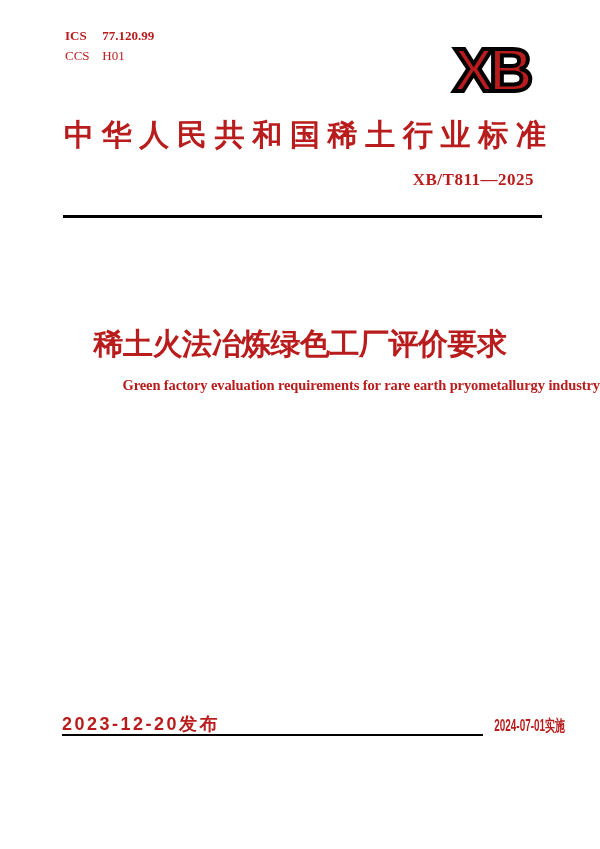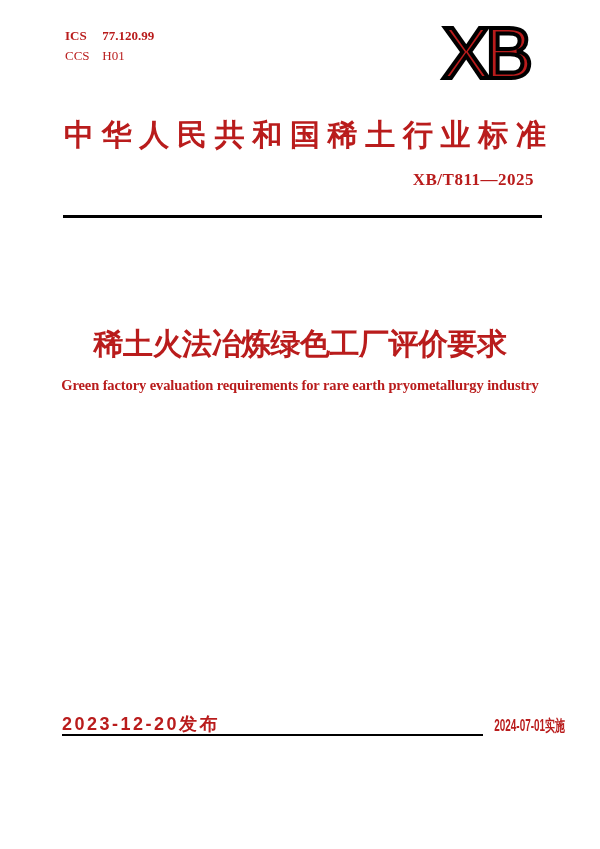--- a/index.html
+++ b/index.html
@@ -12,23 +12,23 @@
     font-family:"Liberation Sans",sans-serif;
     color:#b91c1c;
   }
   
   .codes{position:absolute;left:65px;top:26px;font-family:"Liberation Serif",serif;font-size:13px;line-height:20px;}
   .codes .row{white-space:nowrap;}
   .codes .lbl{display:inline-block;width:34px;}
   .codes .row.ics{font-weight:bold;}
   
   .xb-logo{
-    position:absolute;top:17px;right:72px;
+    position:absolute;top:40px;right:72px;
     font-family:"Liberation Sans",sans-serif;
-    font-weight:normal;font-size:72px;line-height:1;
+    font-weight:bold;font-size:61px;line-height:1;
     letter-spacing:-5px;
     -webkit-text-stroke:4px #000;
     text-stroke:4px #000;
   }
   
   .header-title{
     position:absolute;left:64px;top:117px;width:482px;
     display:flex;justify-content:space-between;
     font-weight:bold;font-size:30px;line-height:36px;
     white-space:nowrap;
@@ -42,21 +42,21 @@
   
   .rule{position:absolute;left:63px;top:215px;width:479px;height:2.5px;background:#000;}
   
   .doc-title-zh{
     position:absolute;left:0;top:324px;width:600px;
     text-align:center;font-weight:bold;font-size:30px;letter-spacing:-0.5px;
     white-space:nowrap;
   }
   .doc-title-en{
     position:absolute;left:0;top:377px;width:600px;
-    text-align:center;
+    text-align:right;
     font-family:"Liberation Serif",serif;
     font-weight:bold;font-size:14.5px;letter-spacing:-0.1px;
     white-space:nowrap;
   }
   
   .date-band{position:absolute;left:0;top:708px;width:600px;height:30px;}
   .issue-date{
     position:absolute;left:62px;top:4px;
     font-weight:bold;font-size:18px;letter-spacing:2.5px;
     white-space:nowrap;

